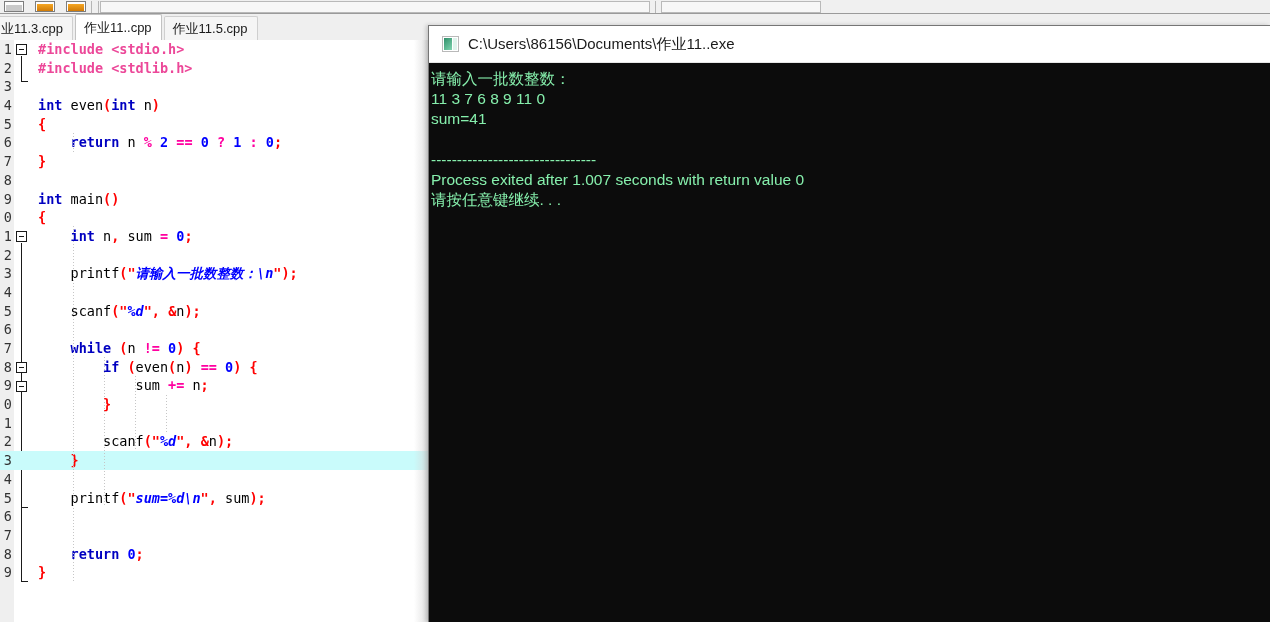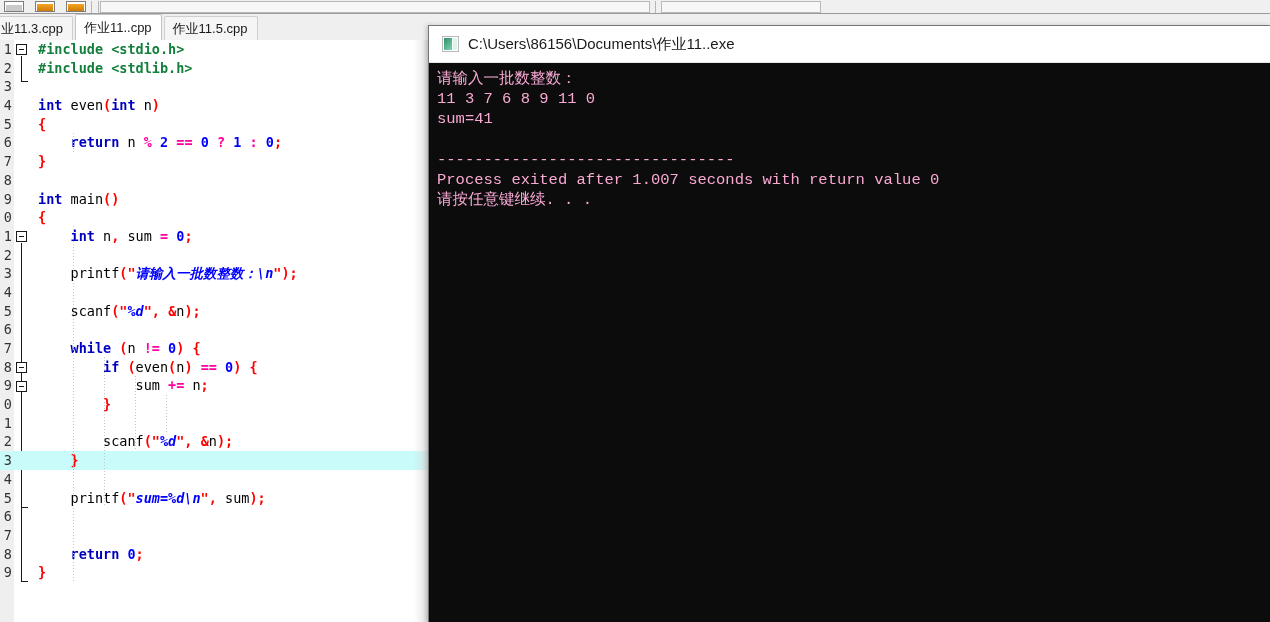--- a/index.html
+++ b/index.html
@@ -82,21 +82,21 @@
     position: absolute; left: -16px; top: 0; width: 28px; text-align: right;
     font-family: "DejaVu Sans Mono", monospace; font-size: 13.5px;
     color: #333333; background: transparent;
   }
   .line .txt { position: absolute; left: 38px; top: 0; }
   .line.hl { background: #c9fbfb; }
   .line.hl .txt { }
 
   
   .kw   { color: #0000c0; font-weight: bold; }
-  .pre  { color: #15803d; font-weight: bold; }
+  .pre  { color: #ec4899; font-weight: bold; }
   .str  { color: #0000ff; font-style: italic; font-weight: bold; }
   .strq { color: #ff0000; font-weight: bold; }
   .pun  { color: #ff0000; font-weight: bold; }
   .num  { color: #0000ff; font-weight: bold; }
   .op   { color: #ff00a0; font-weight: bold; }
   .brc  { color: #ff0000; font-weight: bold; }
   .id   { color: #000000; }
 
   
   .foldbox {
@@ -147,23 +147,23 @@
   .console-title-text {
     font-family: "Liberation Sans", sans-serif; font-size: 15px; color: #1a1a1a;
     white-space: nowrap;
     text-align: center;
   }
   .console-body {
     position: absolute; left: 0; top: 37px; width: 842px; height: 560px;
     background: #0c0c0c; overflow: hidden; padding: 6px 0 0 1px;
   }
   .cline {
-    font-family: Liberation Mono, monospace;
+    font-family: Liberation Sans, sans-serif;
     font-size: 15.5px; line-height: 20.2px;
-    color: #f9a8d4; white-space: pre; padding-left: 7px;
+    color: #86efac; white-space: pre; padding-left: 1px;
   }
   .cblank { height: 20.2px; }
   .watermark {
     position: absolute; right: 9px; bottom: 5px;
     font-family: "Liberation Sans", sans-serif; font-size: 15px;
     color: #b9b9b9; white-space: nowrap;
   }
 </style>
 </head>
 <body>

